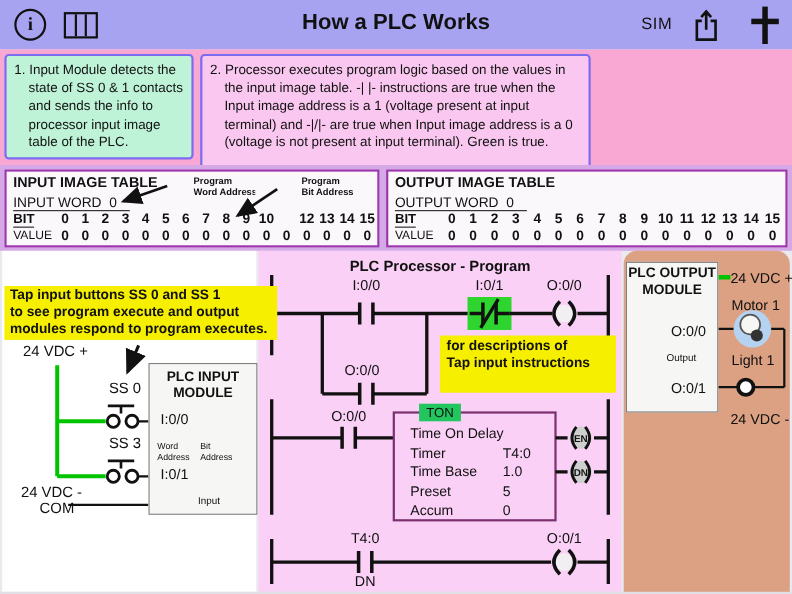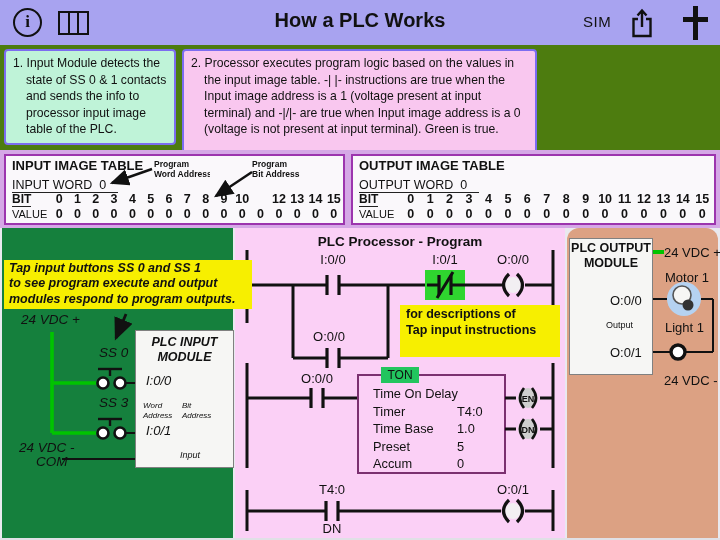--- a/index.html
+++ b/index.html
@@ -9,35 +9,35 @@
   
   #header{left:0;top:0;width:720px;height:45px;background:#a8a3f0;}
   #title{left:0;top:9px;width:720px;text-align:center;font-size:20px;font-weight:700;}
   #sim{left:583px;top:13px;font-size:15px;font-weight:500;letter-spacing:.5px;}
   .infocirc{left:13px;top:8px;width:25px;height:25px;border:2.6px solid #111;border-radius:50%;
             text-align:center;font-family:"Liberation Serif",serif;font-size:17px;font-weight:700;line-height:24px;}
   .colicon{left:58px;top:11px;width:27px;height:20px;border:2.6px solid #111;display:flex;}
   .colicon i{flex:1;border-right:2.4px solid #111;}
   .colicon i:last-child{border-right:none;}
   
-  #noterow{left:0;top:45px;width:720px;height:105px;background:#4d7c0f;}
+  #noterow{left:0;top:45px;width:720px;height:105px;background:#f9a8d4;}
   .note{border:2.5px solid #7c6cf0;border-radius:4px;font-size:12.2px;line-height:16.6px;
         padding:4px 7px 4px 20px;text-indent:-13px;box-sizing:border-box;}
   
   #tablerow{left:0;top:150px;width:720px;height:78px;background:#d5a8e6;}
   .imgtable{background:#faf8fb;border:2px solid #9c35ae;box-sizing:border-box;}
   .ttitle{font-size:13px;font-weight:700;white-space:pre;}
   .tword{font-size:12.5px;white-space:pre;border-bottom:1.5px solid #222;padding-right:12px;}
-  .proglab{font-size:8.5px;font-weight:700;line-height:10px;white-space:nowrap;}
+  .proglab{font-size:8.5px;font-weight:700;line-height:10px;white-space:nowrap;margin-left:22px;}
   .rowlab{font-size:12px;font-weight:700;border-bottom:1.5px solid #222;}
   .vallab{font-size:11px;}
   .cells{display:flex;}
   .cells span{flex:1;text-align:center;font-size:12.5px;font-weight:600;}
   
-  #mint{left:2px;top:228px;width:231px;height:310px;background:#15803d;font-style:italic;}
+  #mint{left:2px;top:228px;width:231px;height:310px;background:#ffffff;}
   #pinkmain{left:235px;top:228px;width:330px;height:310px;background:#fbd0f6;}
   #tanmain{left:567px;top:228px;width:151px;height:356px;background:#dca183;border-radius:12px;}
   #bottomstrip{left:0;top:538px;width:720px;height:2px;background:#e0e0e6;}
   .yellownote{background:#f7ef00;font-weight:700;}
   .yellownote div{white-space:nowrap;}
   .modbox{background:#f6f6f4;border:1.5px solid #808080;box-sizing:border-box;}
   .modtitle{font-weight:700;font-size:12.5px;text-align:center;line-height:14.5px;}
   .lbl{font-size:13px;white-space:nowrap;}
   .lbl-s{font-size:8px;line-height:9.5px;white-space:nowrap;}
   .ctr{text-align:center;}
@@ -215,21 +215,21 @@
       <line x1="60" y1="231" x2="133" y2="231" stroke="#111" stroke-width="2"></line>
 
       <line x1="157" y1="170" x2="157" y2="157" stroke="#111" stroke-width="2.2" marker-end="url(#ah2)"></line>
       <line x1="186" y1="171" x2="174" y2="159" stroke="#111" stroke-width="2.2" marker-end="url(#ah2)"></line>
       <line x1="175" y1="224" x2="148" y2="206" stroke="#111" stroke-width="2.6" marker-end="url(#ah2)"></line>
     </svg>
 
     <div class="abs yellownote" style="left:2px;top:32px;width:238px;height:47px;padding:1px 5px;font-size:12.5px;line-height:15.3px;z-index:3">
       <div>Tap input buttons SS 0 and SS 1</div>
       <div>to see program execute and output</div>
-      <div>modules respond to program outputs.</div>
+      <div>modules respond to program executes.</div>
     </div>
 
     <div class="abs lbl" style="left:19px;top:84px;font-size:13.5px">24 VDC +</div>
     <div class="abs lbl" style="left:97px;top:117px;font-size:13.5px">SS 0</div>
     <div class="abs lbl" style="left:97px;top:167px;font-size:13.5px">SS 3</div>
     <div class="abs lbl" style="left:17px;top:212px;font-size:13.5px">24 VDC -</div>
     <div class="abs lbl" style="left:34px;top:226px;font-size:13.5px">COM</div>
 
     <div class="abs modbox" style="left:133px;top:102px;width:99px;height:138px">
       <div class="modtitle" style="margin-top:4px">

